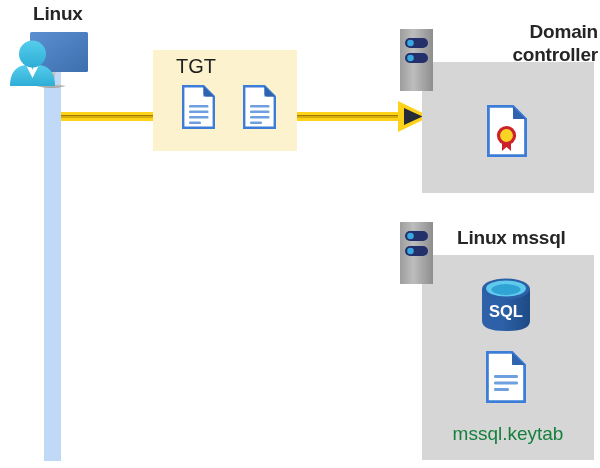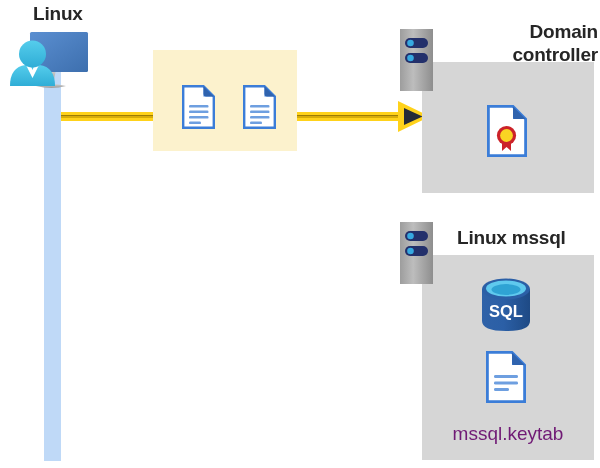--- a/index.html
+++ b/index.html
@@ -25,21 +25,21 @@
     font-weight: bold;
     color: #262626;
     font-size: 19px;
     line-height: 23px;
     letter-spacing: -0.2px;
     white-space: pre-line;
   }
   .label-plain {
     font-family: "Liberation Sans", sans-serif;
     font-weight: normal;
-    color: #701a75;
+    color: #15803d;
     font-size: 19px;
     line-height: 22px;
   }
   .tag-text {
     font-family: "Liberation Sans", sans-serif;
     font-weight: normal;
     color: #1f1f1f;
     font-size: 20px;
     line-height: 22px;
     text-align: center;
@@ -134,20 +134,21 @@
 
   <div class="abs" style="left:397px; top:100px; width:34px; height:34px;">
     <svg width="34" height="34" viewBox="0 0 34 34" xmlns="http://www.w3.org/2000/svg">
       <path d="M1 1 L33 16.5 L1 32 Z" fill="#ffd21a"></path>
       <path d="M7 8 L25.5 16.5 L7 25 Z" fill="#262b38"></path>
     </svg>
   </div>
 
   <div class="abs" id="tgt-spn-box"></div>
 
+  <div class="abs tag-text" style="left:170px; top:55px; width:52px;">TGT</div>
   <div class="abs" style="left:182px; top:85px; width:33px; height:44px;">
     <svg width="33" height="44" viewBox="0 0 33 44" xmlns="http://www.w3.org/2000/svg">
       <path d="M1.2 1.2 H21.5 L31.8 11.4 V42.8 H1.2 Z" fill="#ffffff" stroke="#3b7dd8" stroke-width="2.4"></path>
       <path d="M21.5 1.2 L31.8 11.4 H21.5 Z" fill="#3b7dd8"></path>
       <path d="M21.5 1.2 L31.8 11.4 H23.8 Q21.5 11.4 21.5 9.1 Z" fill="#2f63ae"></path>
       <g fill="#6e9fe0">
         <rect x="7" y="20" width="19.5" height="2.6" rx="1.2"></rect>
         <rect x="7" y="25.5" width="19.5" height="2.6" rx="1.2"></rect>
         <rect x="7" y="31" width="19.5" height="2.6" rx="1.2"></rect>
         <rect x="7" y="36.5" width="12" height="2.6" rx="1.2"></rect>

